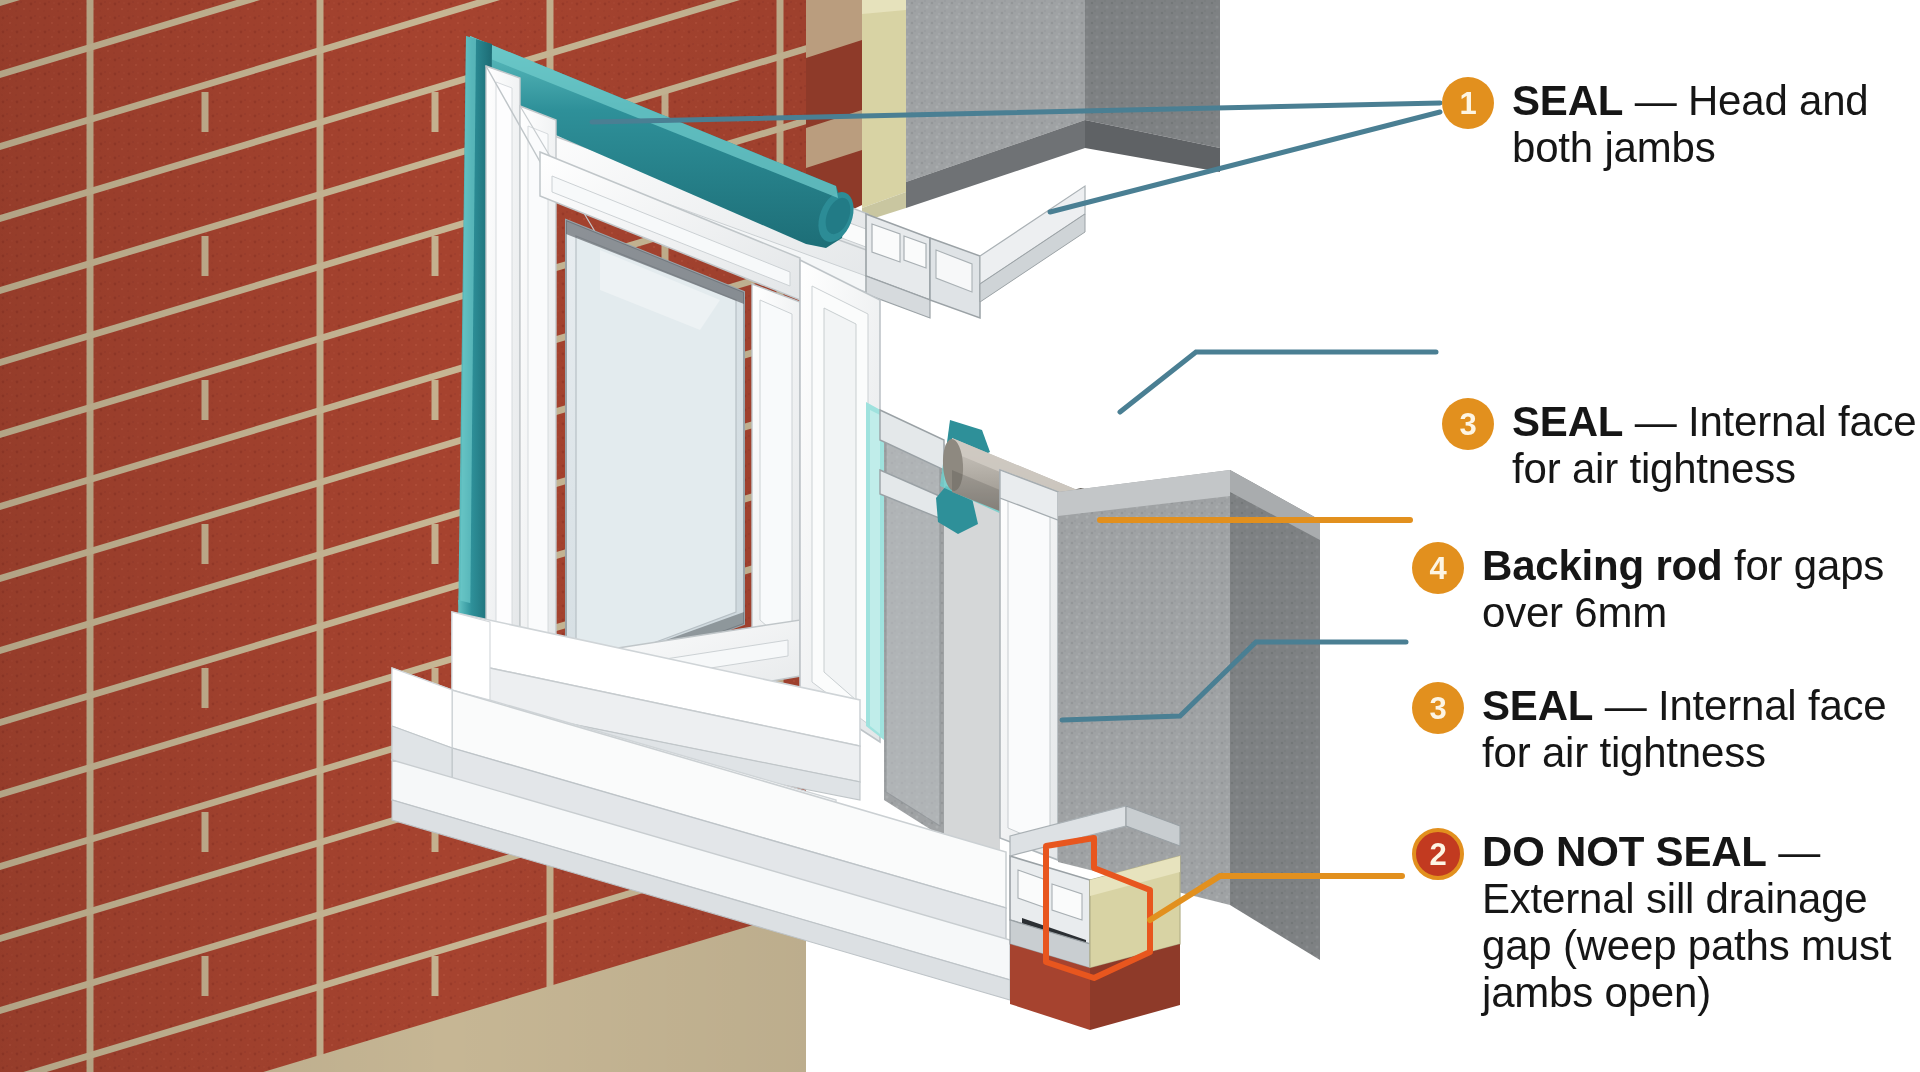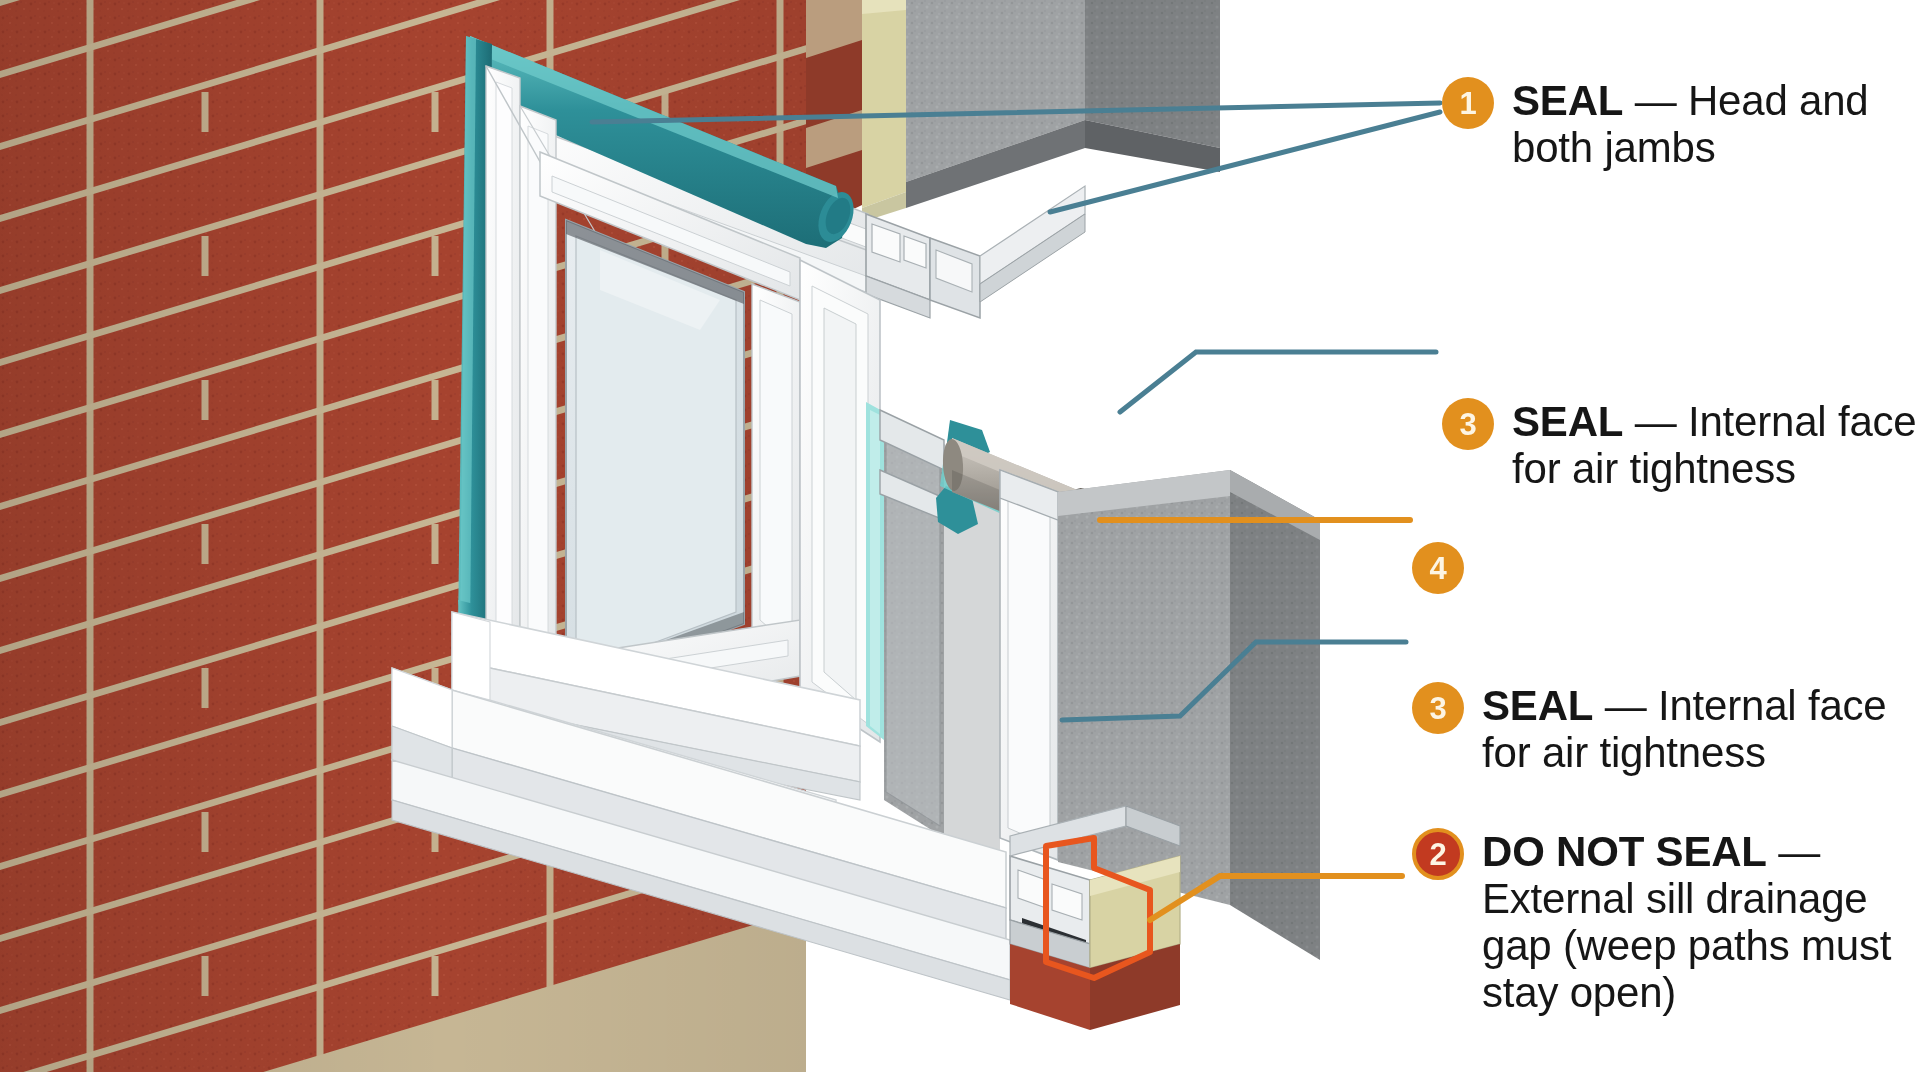--- a/index.html
+++ b/index.html
@@ -391,31 +391,34 @@
 
     <div class="callout c3a">
       <div class="badge" style="background:#E2901E;">3</div>
       <div class="ctext">
         <b>SEAL</b><span> — Internal face for air tightness</span>
       </div>
     </div>
 
     <div class="callout c4">
       <div class="badge" style="background:#E2901E;">4</div>
+      <div class="ctext">
+        <b>Backing rod</b><span> for gaps over 6mm</span>
+      </div>
     </div>
 
     <div class="callout c3b">
       <div class="badge" style="background:#E2901E;">3</div>
       <div class="ctext">
         <b>SEAL</b><span> — Internal face for air tightness</span>
       </div>
     </div>
 
     <div class="callout c2">
       <div class="badge warn" style="background:#C23A20;">2</div>
       <div class="ctext">
-        <b>DO NOT SEAL</b><span> — External sill drainage gap (weep paths must stay open)</span>
+        <b>DO NOT SEAL</b><span> — External sill drainage gap (weep paths must jambs open)</span>
       </div>
     </div>
 
   </div>
 
 </div>
 
 </body></html>

